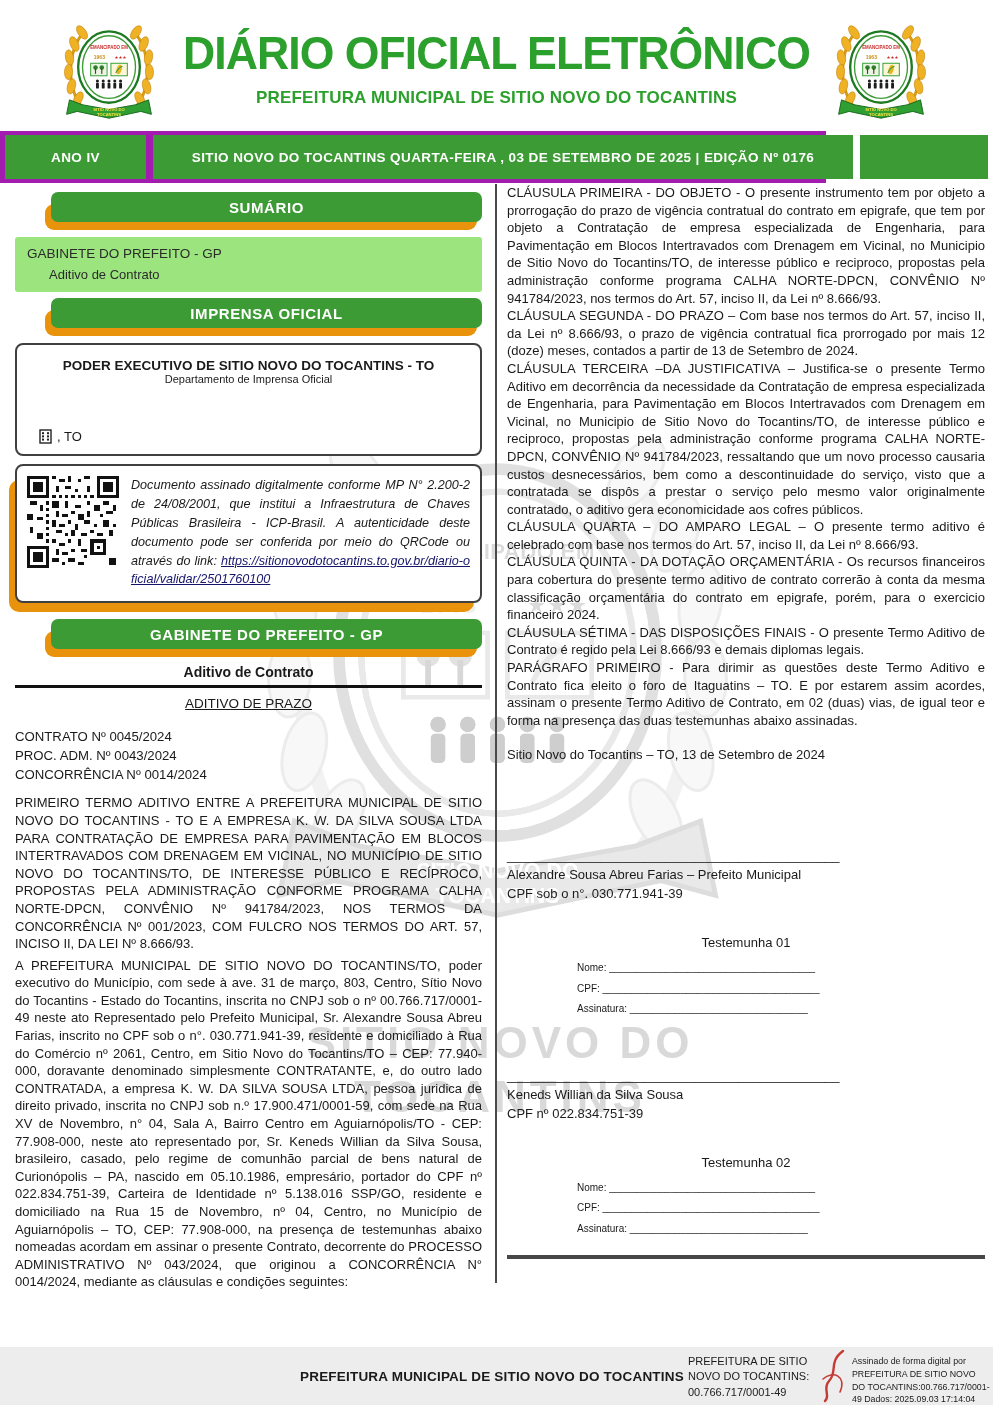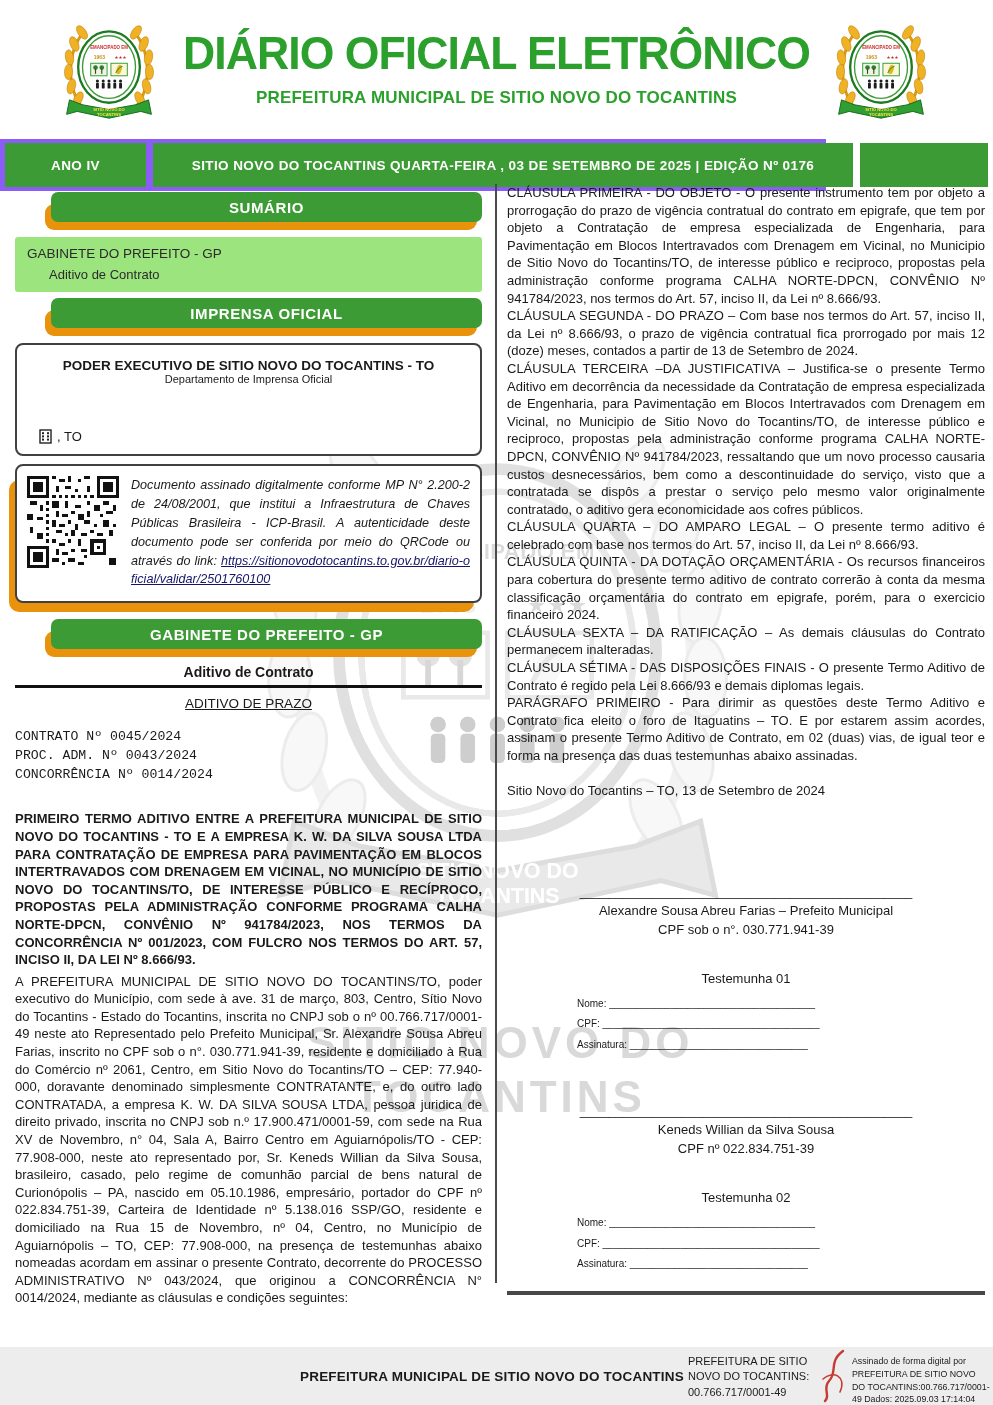--- a/index.html
+++ b/index.html
@@ -7,21 +7,21 @@
         font-family:"Liberation Sans",sans-serif;color:#1a1a1a;}
   
   .masthead-title{position:absolute;top:26px;left:170px;width:653px;text-align:center;
     font-size:46px;font-weight:bold;color:#2CA02C;letter-spacing:-1px;transform:scaleX(.97);}
   .masthead-subtitle{position:absolute;top:88px;left:170px;width:653px;text-align:center;
     font-size:17px;font-weight:bold;color:#2CA02C;letter-spacing:.2px;}
   .logo{position:absolute;top:16px;width:106px;height:108px;}
   .logo.left{left:56px;}
   .logo.right{left:828px;}
   
-  .datebar{position:absolute;top:131px;left:0;width:826px;height:52px;background:#8b5cf6;margin-top:8px;}
+  .datebar{position:absolute;top:131px;left:0;width:826px;height:52px;background:#a21caf;}
   .datebar .cell{position:absolute;top:4px;bottom:4px;background:#3D9B35;display:flex;
     align-items:center;justify-content:center;color:#fff;font-weight:bold;font-size:13.5px;letter-spacing:.4px;}
   .datebar .c1{left:5px;width:141px;}
   .datebar .c2{left:153px;width:700px;}
   .datebar .c3{left:860px;width:128px;}
   
   .watermark{position:absolute;left:0;top:0;width:993px;height:1405px;z-index:0;pointer-events:none;}
   .wm-emblem{position:absolute;left:225px;top:395px;width:545px;height:545px;
     filter:grayscale(1) brightness(1.25);opacity:.22;}
   .wm-big{position:absolute;left:230px;width:540px;text-align:center;font-weight:bold;
@@ -53,26 +53,26 @@
   .qr-wrap::before{content:'';position:absolute;left:-6px;right:8px;top:16px;bottom:-9px;
     background:#E8930B;border-radius:10px;}
   .qr-wrap .panel{display:flex;gap:12px;padding:10px 10px 12px;align-items:flex-start;font-style:italic;}
   .qr-img{flex:0 0 92px;}
   .qr-text{font-size:12.6px;line-height:1.5;text-align:justify;}
   .doc-link{color:#15156b;text-decoration:underline;word-break:break-all;}
   
   .center-bold{text-align:center;font-weight:bold;font-size:14px;margin-top:2px;}
   .black-rule{height:3px;background:#111;margin:5px 0 8px;}
   .doc-subtitle{text-align:center;font-size:13.5px;text-decoration:underline;margin-bottom:16px;}
-  .contract-lines{font-size:13.2px;line-height:19px;margin-top:0;font-family:Liberation Mono, monospace;}
+  .contract-lines{font-size:13.2px;line-height:19px;margin-top:0;}
   .doc-text{font-size:13px;line-height:17.6px;text-align:justify;margin:0;}
-  .mt-para{margin-top:26px;font-weight:bold;}
+  .mt-para{margin-top:10px;}
   .mt-small{margin-top:4px;}
   .place-date{font-size:13px;margin-top:18px;}
-  .sig-center{text-align:center;font-size:13px;line-height:19px;}
+  .sig-center{text-align:left;font-size:13px;line-height:19px;}
   .sig1{margin-top:84px;}
   .sig2{margin-top:46px;}
   .witness-title{text-align:center;font-size:13px;margin-top:32px;}
   .fields{margin-top:8px;padding-left:70px;font-size:10px;line-height:20.5px;}
   .end-rule{height:4px;background:#474747;margin-top:16px;}
   
   .footer{position:absolute;left:0;top:1347px;width:993px;height:58px;background:#EDEDED;z-index:3;}
   .footer .muni{position:absolute;left:300px;top:22px;font-weight:bold;font-size:13.5px;letter-spacing:.2px;}
   .footer .cert{position:absolute;left:688px;top:7px;width:128px;font-size:11px;line-height:1.4;}
   .footer .sig-mark{position:absolute;left:816px;top:1px;}
@@ -309,21 +309,20 @@
     <p class="doc-text mt-para">PRIMEIRO TERMO ADITIVO ENTRE A PREFEITURA MUNICIPAL DE SITIO NOVO DO TOCANTINS - TO E A EMPRESA K. W. DA SILVA SOUSA LTDA PARA CONTRATAÇÃO DE EMPRESA PARA PAVIMENTAÇÃO EM BLOCOS INTERTRAVADOS COM DRENAGEM EM VICINAL, NO MUNICÍPIO DE SITIO NOVO DO TOCANTINS/TO, DE INTERESSE PÚBLICO E RECÍPROCO, PROPOSTAS PELA ADMINISTRAÇÃO CONFORME PROGRAMA CALHA NORTE-DPCN, CONVÊNIO Nº 941784/2023, NOS TERMOS DA CONCORRÊNCIA Nº 001/2023, COM FULCRO NOS TERMOS DO ART. 57, INCISO II, DA LEI Nº 8.666/93.</p>
     <p class="doc-text mt-small">A PREFEITURA MUNICIPAL DE SITIO NOVO DO TOCANTINS/TO, poder executivo do Município, com sede à ave. 31 de março, 803, Centro, Sítio Novo do Tocantins - Estado do Tocantins, inscrita no CNPJ sob o nº 00.766.717/0001-49 neste ato Representado pelo Prefeito Municipal, Sr. Alexandre Sousa Abreu Farias, inscrito no CPF sob o n°. 030.771.941-39, residente e domiciliado à Rua do Comércio nº 2061, Centro, em Sitio Novo do Tocantins/TO – CEP: 77.940-000, doravante denominado simplesmente CONTRATANTE, e, do outro lado CONTRATADA, a empresa K. W. DA SILVA SOUSA LTDA, pessoa juridica de direito privado, inscrita no CNPJ sob n.º 17.900.471/0001-59, com sede na Rua XV de Novembro, n° 04, Sala A, Bairro Centro em Aguiarnópolis/TO - CEP: 77.908-000, neste ato representado por, Sr. Keneds Willian da Silva Sousa, brasileiro, casado, pelo regime de comunhão parcial de bens natural de Curionópolis – PA, nascido em 05.10.1986, empresário, portador do CPF nº 022.834.751-39, Carteira de Identidade nº 5.138.016 SSP/GO, residente e domiciliado na Rua 15 de Novembro, nº 04, Centro, no Município de Aguiarnópolis – TO, CEP: 77.908-000, na presença de testemunhas abaixo nomeadas acordam em assinar o presente Contrato, decorrente do PROCESSO ADMINISTRATIVO Nº 043/2024, que originou a CONCORRÊNCIA N° 0014/2024, mediante as cláusulas e condições seguintes:</p>
   </div>
 
   <div class="col-right">
     <p class="doc-text">CLÁUSULA PRIMEIRA - DO OBJETO - O presente instrumento tem por objeto a prorrogação do prazo de vigência contratual do contrato em epigrafe, que tem por objeto a Contratação de empresa especializada de Engenharia, para Pavimentação em Blocos Intertravados com Drenagem em Vicinal, no Municipio de Sitio Novo do Tocantins/TO, de interesse público e reciproco, propostas pela administração conforme programa CALHA NORTE-DPCN, CONVÊNIO Nº 941784/2023, nos termos do Art. 57, inciso II, da Lei nº 8.666/93.</p>
     <p class="doc-text">CLÁUSULA SEGUNDA - DO PRAZO – Com base nos termos do Art. 57, inciso II, da Lei nº 8.666/93, o prazo de vigência contratual fica prorrogado por mais 12 (doze) meses, contados a partir de 13 de Setembro de 2024.</p>
     <p class="doc-text">CLÁUSULA TERCEIRA –DA JUSTIFICATIVA – Justifica-se o presente Termo Aditivo em decorrência da necessidade da Contratação de empresa especializada de Engenharia, para Pavimentação em Blocos Intertravados com Drenagem em Vicinal, no Municipio de Sitio Novo do Tocantins/TO, de interesse público e reciproco, propostas pela administração conforme programa CALHA NORTE-DPCN, CONVÊNIO Nº 941784/2023, ressaltando que um novo processo causaria custos desnecessários, bem como a descontinuidade do serviço, visto que a contratada se dispôs a prestar o serviço pelo mesmo valor originalmente contratado, o aditivo gera economicidade aos cofres públicos.</p>
     <p class="doc-text">CLÁUSULA QUARTA – DO AMPARO LEGAL – O presente termo aditivo é celebrado com base nos termos do Art. 57, inciso II, da Lei nº 8.666/93.</p>
     <p class="doc-text">CLÁUSULA QUINTA - DA DOTAÇÃO ORÇAMENTÁRIA - Os recursos financeiros para cobertura do presente termo aditivo de contrato correrão à conta da mesma classificação orçamentária do contrato em epigrafe, porém, para o exercicio financeiro 2024.</p>
-    <p class="doc-text">CLÁUSULA SEXTA – DA RATIFICAÇÃO – As demais cláusulas do Contrato permanecem inalteradas.</p>
     <p class="doc-text">CLÁUSULA SÉTIMA - DAS DISPOSIÇÕES FINAIS - O presente Termo Aditivo de Contrato é regido pela Lei 8.666/93 e demais diplomas legais.</p>
     <p class="doc-text">PARÁGRAFO PRIMEIRO - Para dirimir as questões deste Termo Aditivo e Contrato fica eleito o foro de Itaguatins – TO. E por estarem assim acordes, assinam o presente Termo Aditivo de Contrato, em 02 (duas) vias, de igual teor e forma na presença das duas testemunhas abaixo assinadas.</p>
 
     <div class="place-date">Sitio Novo do Tocantins – TO, 13 de Setembro de 2024</div>
 
     <div class="sig-center sig1">
       <div>______________________________________________</div>
       <div>Alexandre Sousa Abreu Farias – Prefeito Municipal</div>
       <div>CPF sob o n°. 030.771.941-39</div>
     </div>

